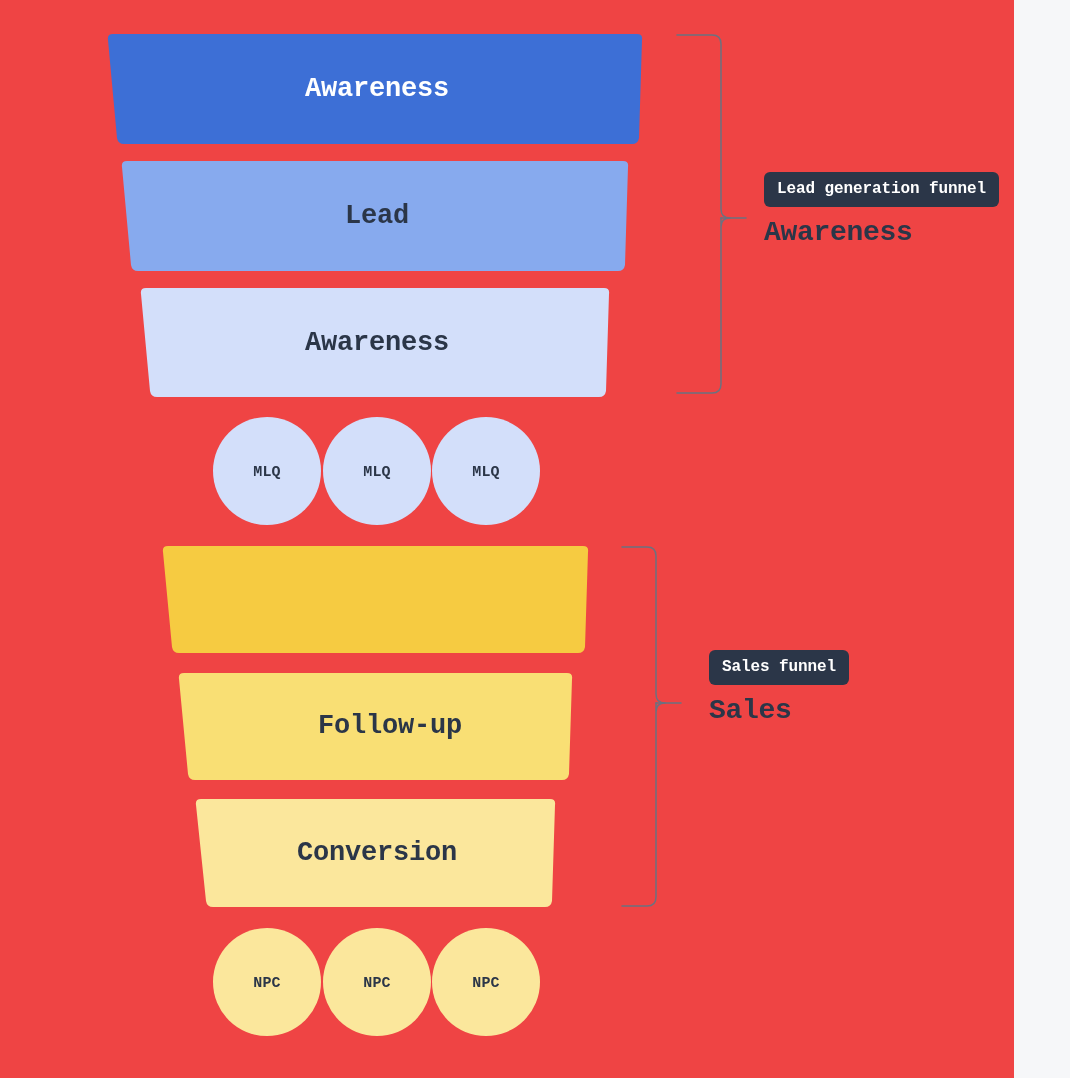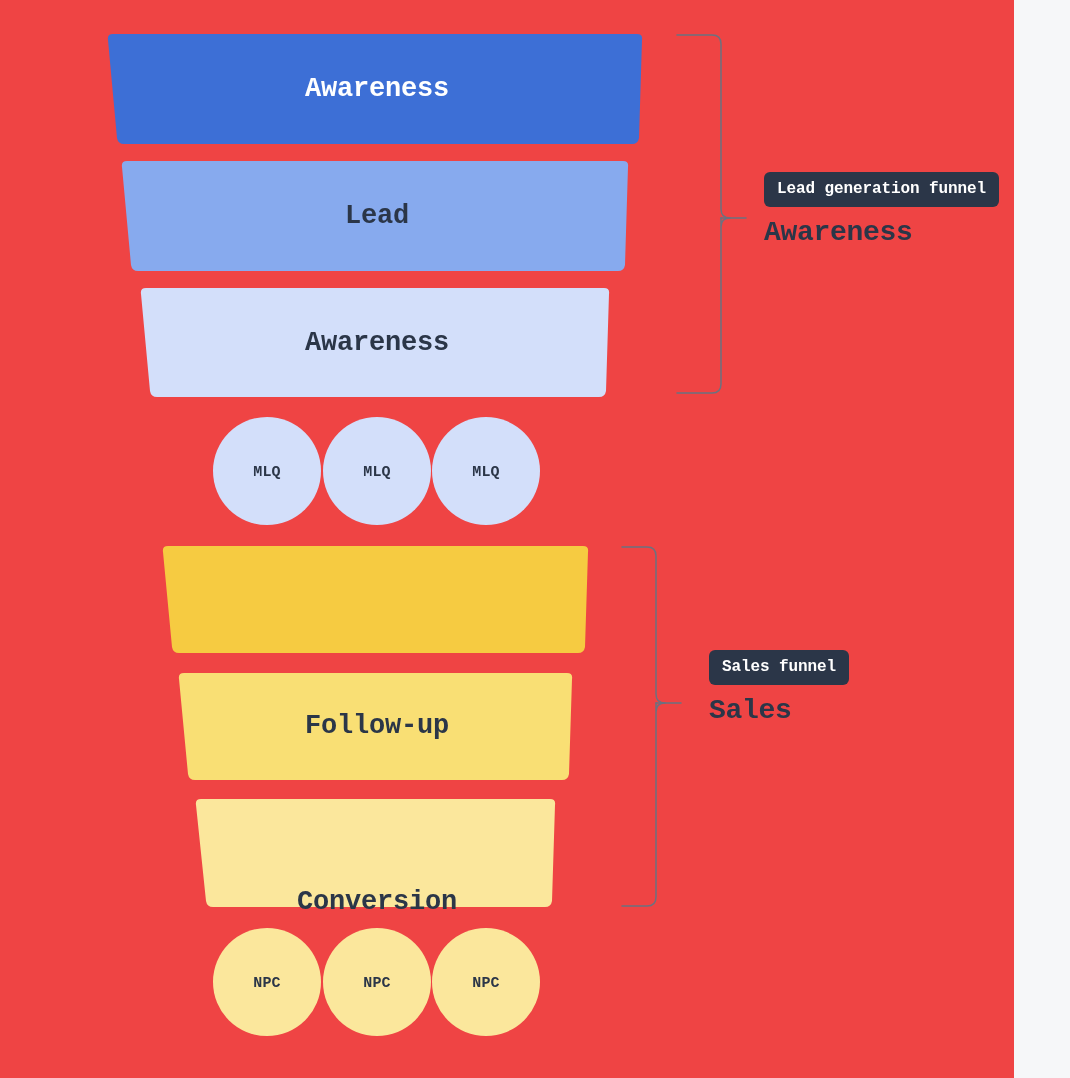--- a/index.html
+++ b/index.html
@@ -117,23 +117,23 @@
 
   <div class="band-label band-label-lg" style="left:377px; top:216px; color:#2b3648;">Lead</div>
 
   <div class="band-label band-label-lg" style="left:377px; top:343px; color:#2b3648;">Awareness</div>
 
   <div class="node-label" style="left:267px; top:472px;">MLQ</div>
   <div class="node-label" style="left:377px; top:472px;">MLQ</div>
   <div class="node-label" style="left:486px; top:472px;">MLQ</div>
 
 
-  <div class="band-label band-label-lg" style="left:377px; top:726px; color:#2b3648;">Follow-up</div>
+  <div class="band-label band-label-lg" style="left:390px; top:726px; color:#2b3648;">Follow-up</div>
 
-  <div class="band-label band-label-lg" style="left:377px; top:902px; color:#2b3648;">Conversion</div>
+  <div class="band-label band-label-lg" style="left:377px; top:853px; color:#2b3648;">Conversion</div>
 
   <div class="node-label" style="left:267px; top:983px;">NPC</div>
   <div class="node-label" style="left:377px; top:983px;">NPC</div>
   <div class="node-label" style="left:486px; top:983px;">NPC</div>
 
   <div class="group-block" style="left:764px; top:172px;">
     <div class="badge">Lead generation funnel</div>
     <div class="group-title">Awareness</div>
   </div>
 

